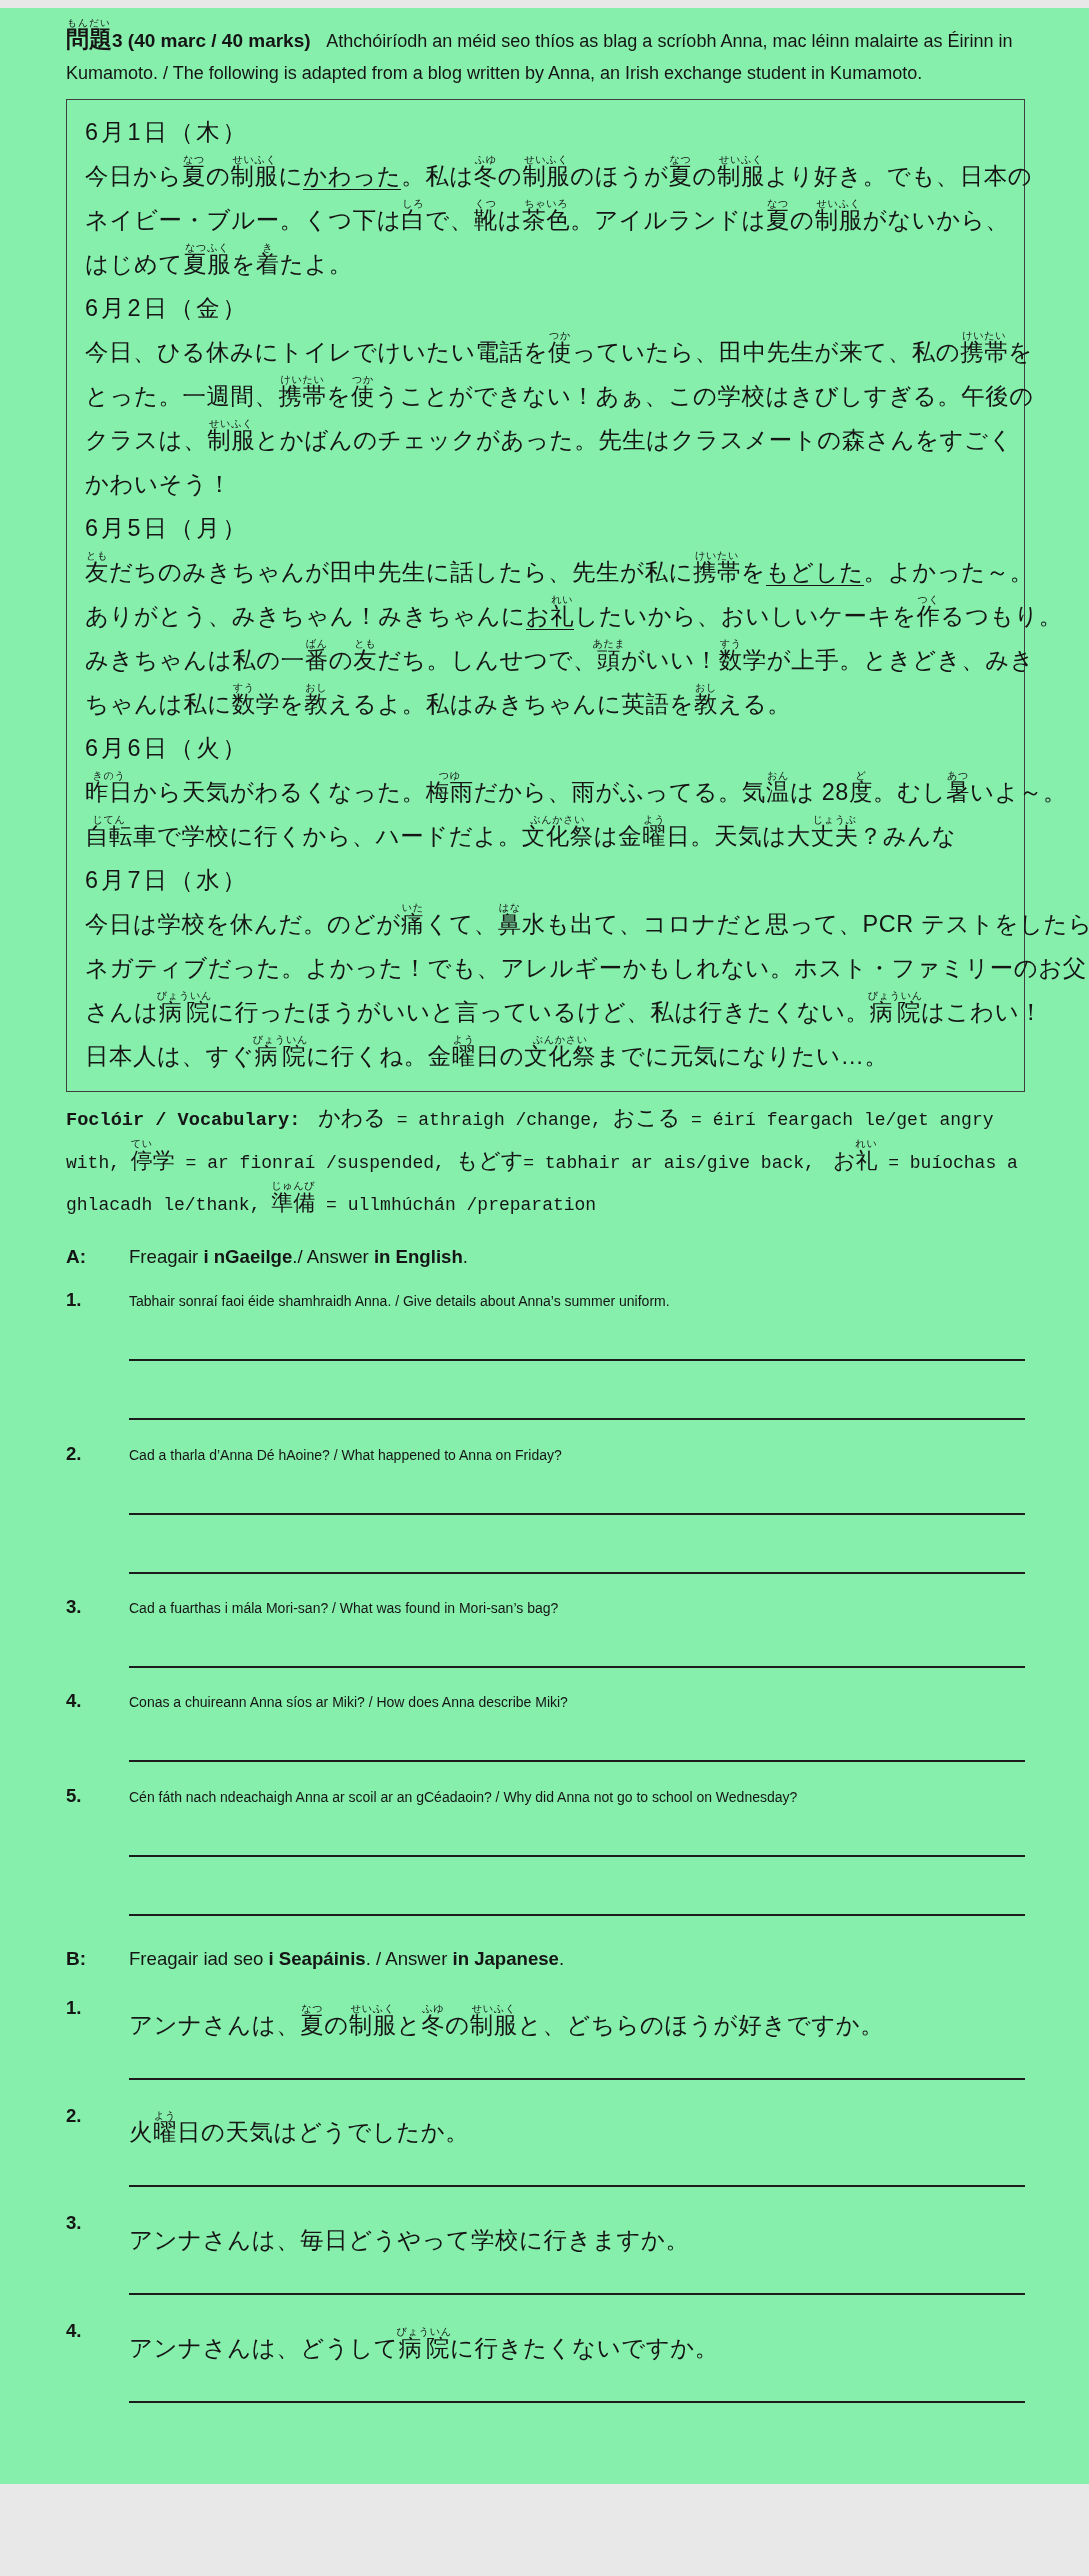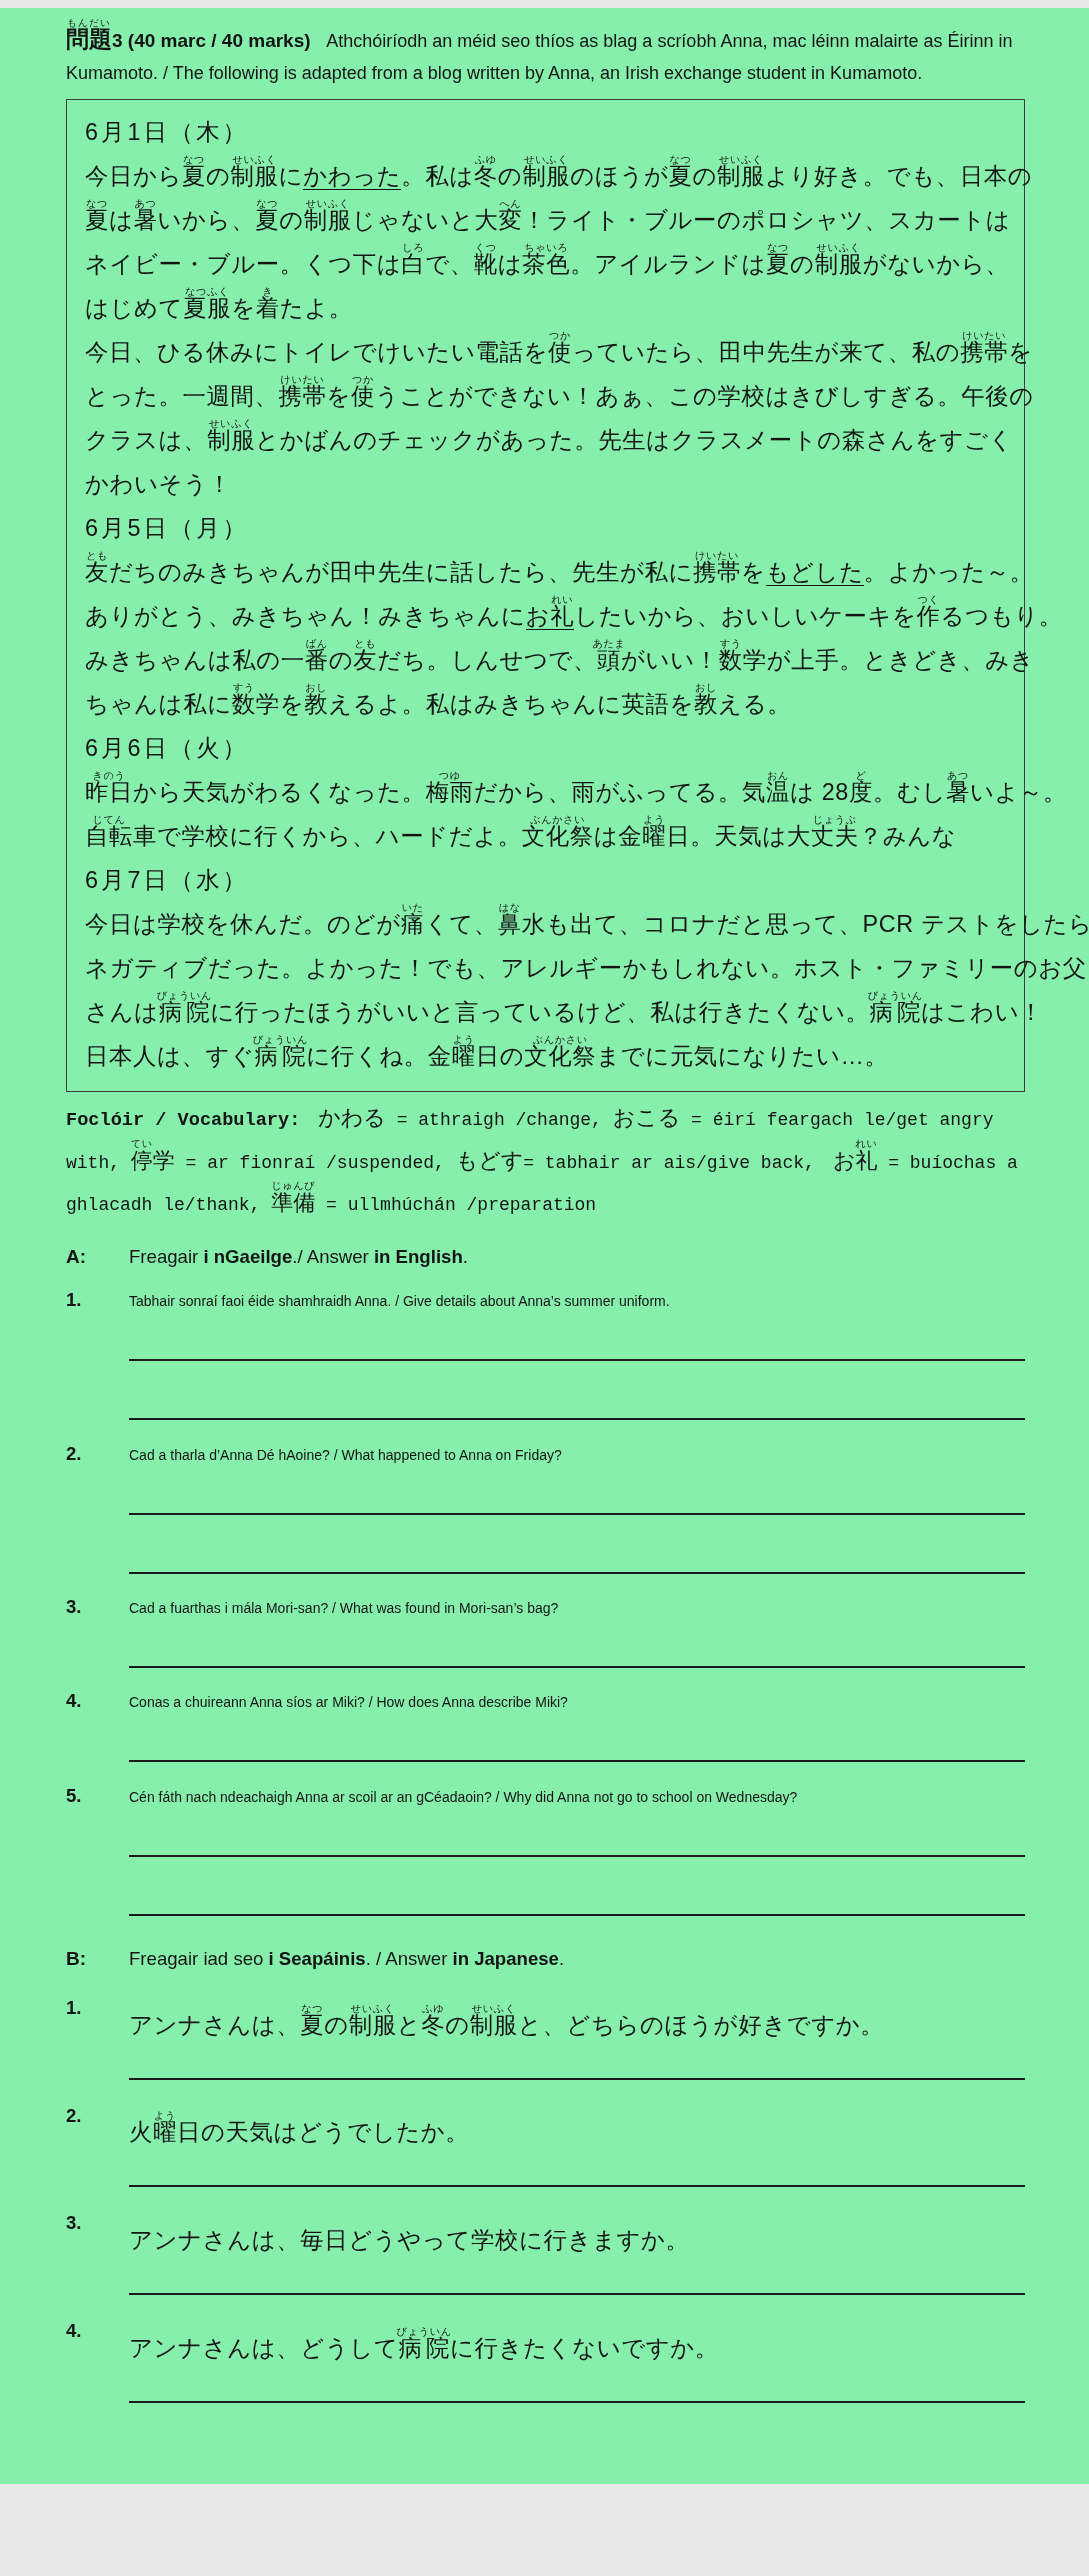--- a/index.html
+++ b/index.html
@@ -67,25 +67,25 @@
 <div class="page">
 
   <div class="header">
     <p><span class="htitle"><ruby class="jp"><span>問題</span><rt>もんだい</rt></ruby><span>3 (40 marc / 40 marks)</span></span><span>Athchóiríodh an méid seo thíos as blag a scríobh Anna, mac léinn malairte as Éirinn in Kumamoto. / The following is adapted from a blog written by Anna, an Irish exchange student in Kumamoto.</span></p>
   </div>
 
   <div class="diary-box" id="diary-box">
       <div class="diary-entry">
         <div class="jrow jdate">6月1日（木）</div>
         <div class="jrow"><span>今日から</span><ruby>夏<rt>なつ</rt></ruby><span>の</span><ruby>制服<rt>せいふく</rt></ruby><span>に</span><span class="u">かわった</span><span>。私は</span><ruby>冬<rt>ふゆ</rt></ruby><span>の</span><ruby>制服<rt>せいふく</rt></ruby><span>のほうが</span><ruby>夏<rt>なつ</rt></ruby><span>の</span><ruby>制服<rt>せいふく</rt></ruby><span>より好き。でも、日本の</span></div>
-        <div class="jrow"><ruby>夏<rt>なつ</rt></ruby><span>は</span><ruby>暑<rt>あつ</rt></ruby><span>いから、</span><ruby>夏<rt>なつ</rt></ruby><span>の</span><ruby>制服<rt>せいふく</rt></ruby><span>じゃないと大</span><ruby>変<rt>へん</rt></ruby><span>！ライト・ブルーのポロシャツ、スカートは</span></div>
         <div class="jrow"><span>ネイビー・ブルー。くつ下は</span><ruby>白<rt>しろ</rt></ruby><span>で、</span><ruby>靴<rt>くつ</rt></ruby><span>は</span><ruby>茶色<rt>ちゃいろ</rt></ruby><span>。アイルランドは</span><ruby>夏<rt>なつ</rt></ruby><span>の</span><ruby>制服<rt>せいふく</rt></ruby><span>がないから、</span></div>
         <div class="jrow"><span>はじめて</span><ruby>夏服<rt>なつふく</rt></ruby><span>を</span><ruby>着<rt>き</rt></ruby><span>たよ。</span></div>
       </div>
       <div class="diary-entry">
+        <div class="jrow jdate">6月2日（金）</div>
         <div class="jrow"><span>今日、ひる休みにトイレでけいたい電話を</span><ruby>使<rt>つか</rt></ruby><span>っていたら、田中先生が来て、私の</span><ruby>携帯<rt>けいたい</rt></ruby><span>を</span></div>
         <div class="jrow"><span>とった。一週間、</span><ruby>携帯<rt>けいたい</rt></ruby><span>を</span><ruby>使<rt>つか</rt></ruby><span>うことができない！あぁ、この学校はきびしすぎる。午後の</span></div>
         <div class="jrow"><span>クラスは、</span><ruby>制服<rt>せいふく</rt></ruby><span>とかばんのチェックがあった。先生はクラスメートの森さんをすごく</span></div>
         <div class="jrow"><span>かわいそう！</span></div>
       </div>
       <div class="diary-entry">
         <div class="jrow jdate">6月5日（月）</div>
         <div class="jrow"><ruby>友<rt>とも</rt></ruby><span>だちのみきちゃんが田中先生に話したら、先生が私に</span><ruby>携帯<rt>けいたい</rt></ruby><span>を</span><span class="u">もどした</span><span>。よかった～。</span></div>
         <div class="jrow"><span>ありがとう、みきちゃん！みきちゃんに</span><span class="u">お</span><ruby class="u">礼<rt>れい</rt></ruby><span>したいから、おいしいケーキを</span><ruby>作<rt>つく</rt></ruby><span>るつもり。</span></div>
         <div class="jrow"><span>みきちゃんは私の一</span><ruby>番<rt>ばん</rt></ruby><span>の</span><ruby>友<rt>とも</rt></ruby><span>だち。しんせつで、</span><ruby>頭<rt>あたま</rt></ruby><span>がいい！</span><ruby>数<rt>すう</rt></ruby><span>学が上手。ときどき、みき</span></div>

